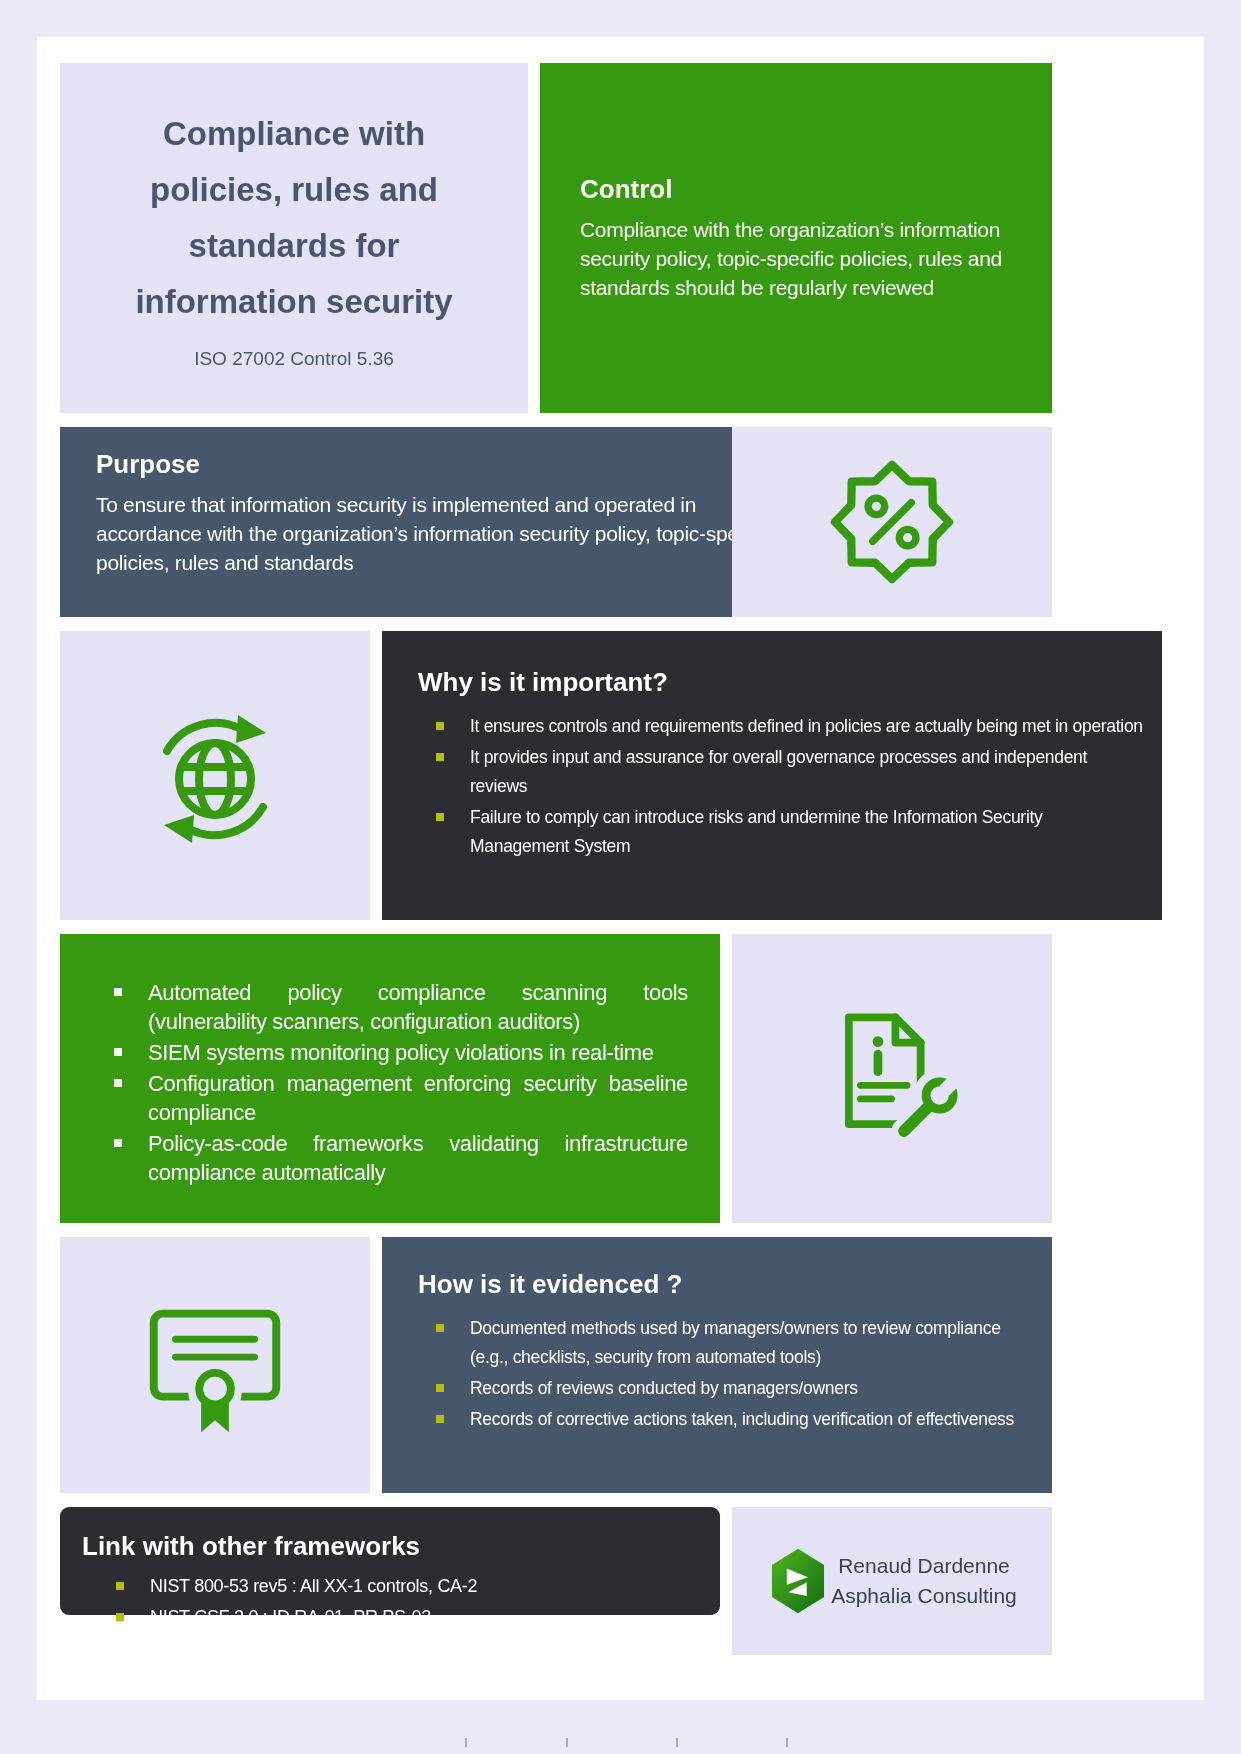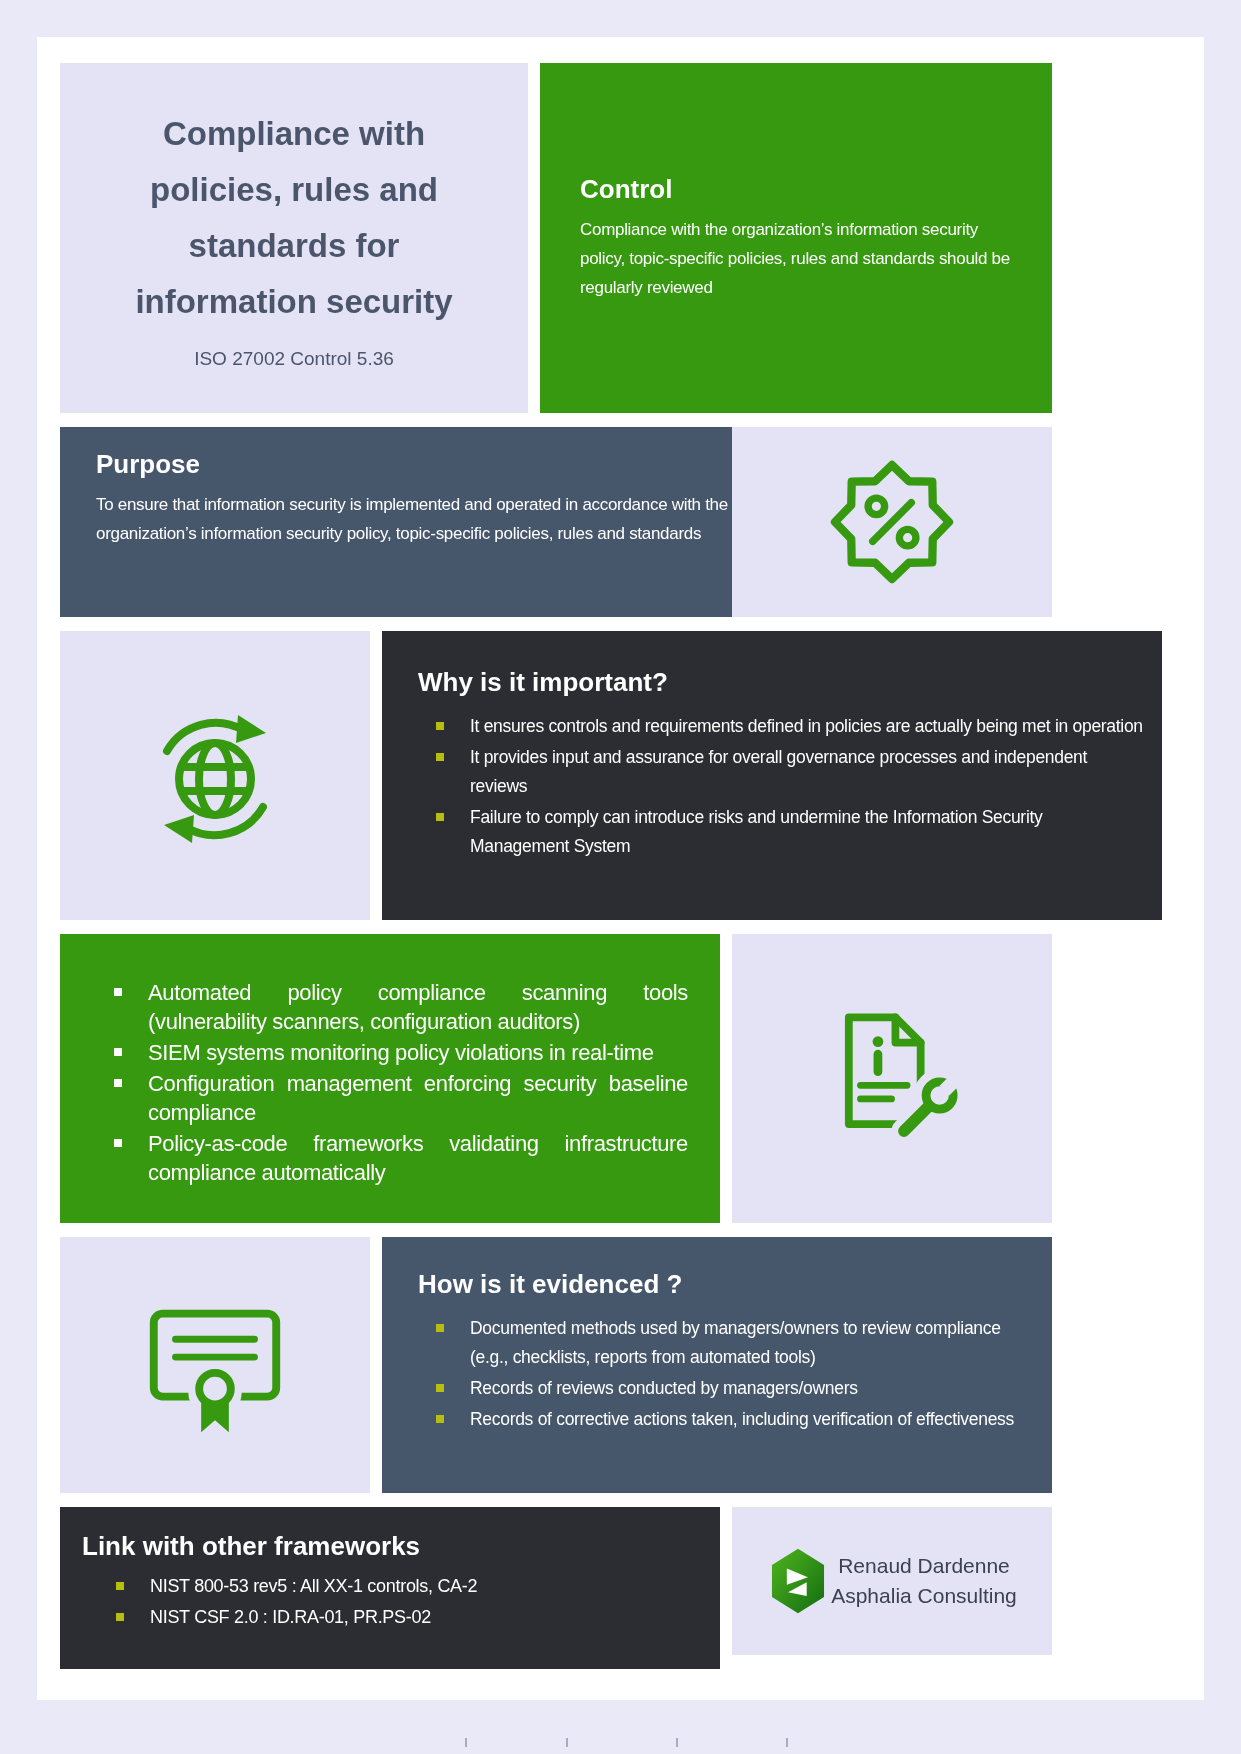--- a/index.html
+++ b/index.html
@@ -39,21 +39,21 @@
   }
   .control-card{
     left:540px;top:63px;width:512px;height:350px;background:var(--green);
     display:flex;flex-direction:column;justify-content:center;
     padding:26px 40px;color:#fff;
   }
 
   
   .card-heading{margin:0;font-size:26px;font-weight:700;color:#fff;}
   .body-text{
-    margin:10px 0 0 0;font-size:17px;line-height:29px;letter-spacing:-0.3px;
+    margin:10px 0 0 0;font-size:21px;line-height:29px;letter-spacing:-0.3px;
     font-weight:400;color:#fff;
   }
 
   
   .purpose-card{
     left:60px;top:427px;width:776px;height:190px;background:var(--slate);
     padding:22px 36px;color:#fff;
   }
   .icon-card{
     background:var(--lav);display:flex;align-items:center;justify-content:center;
@@ -90,22 +90,22 @@
 
   
   .cert-card{left:60px;top:1237px;width:310px;height:256px;}
   .evidence-card{
     left:382px;top:1237px;width:670px;height:256px;background:var(--slate);
     padding:32px 18px 20px 36px;color:#fff;
   }
 
   
   .frameworks-card{
-    left:60px;top:1507px;width:660px;height:162px;background:var(--charcoal);
-    padding:24px 22px 16px 22px;color:#fff;
+    left:60px;top:1507px;width:660px;height:108px;background:var(--charcoal);
+    padding:24px 22px 16px 22px;color:#fff;border-radius:9px;
   }
   .frameworks-card ul.bullets{margin-top:10px;margin-left:32px;}
   .frameworks-card ul.bullets li{font-size:18px;}
   .brand-card{
     left:732px;top:1507px;width:320px;height:148px;background:var(--lav);
     display:flex;align-items:center;justify-content:center;gap:2px;
   }
   .brand-text{
     color:var(--brandtext);font-size:21px;line-height:30px;text-align:center;font-weight:400;
   }
@@ -216,21 +216,21 @@
       <circle cx="80" cy="108" r="27" fill="#e4e3f6"></circle>
       <path d="M66,112 L66,148 L80,136 L94,148 L94,112 Z" fill="#36990f"></path>
       <circle cx="80" cy="104" r="16" fill="#e4e3f6" stroke="#36990f" stroke-width="8"></circle>
     </svg>
   </span>
 </div>
 
 <div class="card evidence-card">
   <h2 class="card-heading">How is it evidenced ?</h2>
   <ul class="bullets">
-    <li>Documented methods used by managers/owners to review compliance (e.g., checklists, reports from automated tools)</li>
+    <li>Documented methods used by managers/owners to review compliance (e.g., checklists, security from automated tools)</li>
     <li>Records of reviews conducted by managers/owners</li>
     <li>Records of corrective actions taken, including verification of effectiveness</li>
   </ul>
 </div>
 
 <div class="card frameworks-card">
   <h2 class="card-heading">Link with other frameworks</h2>
   <ul class="bullets">
     <li>NIST 800-53 rev5 : All XX-1 controls, CA-2</li>
     <li>NIST CSF 2.0 : ID.RA-01, PR.PS-02</li>

